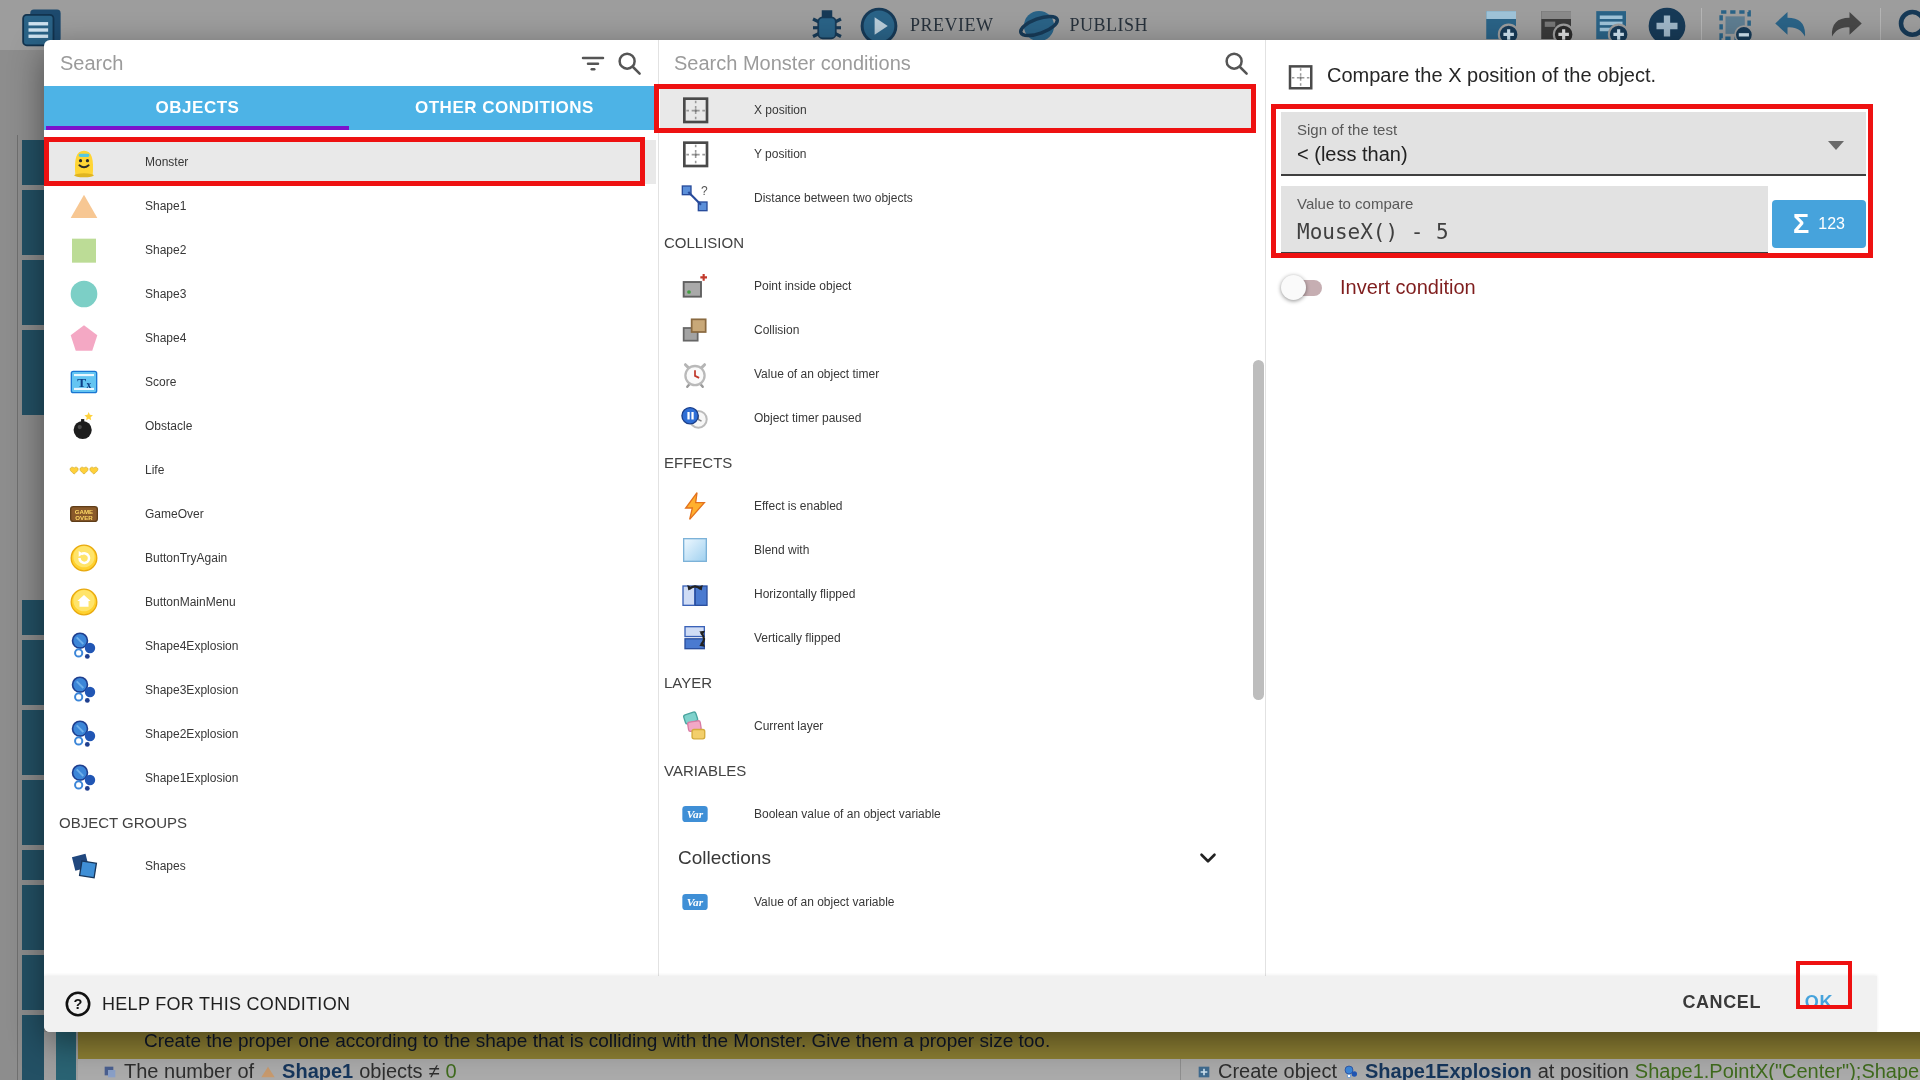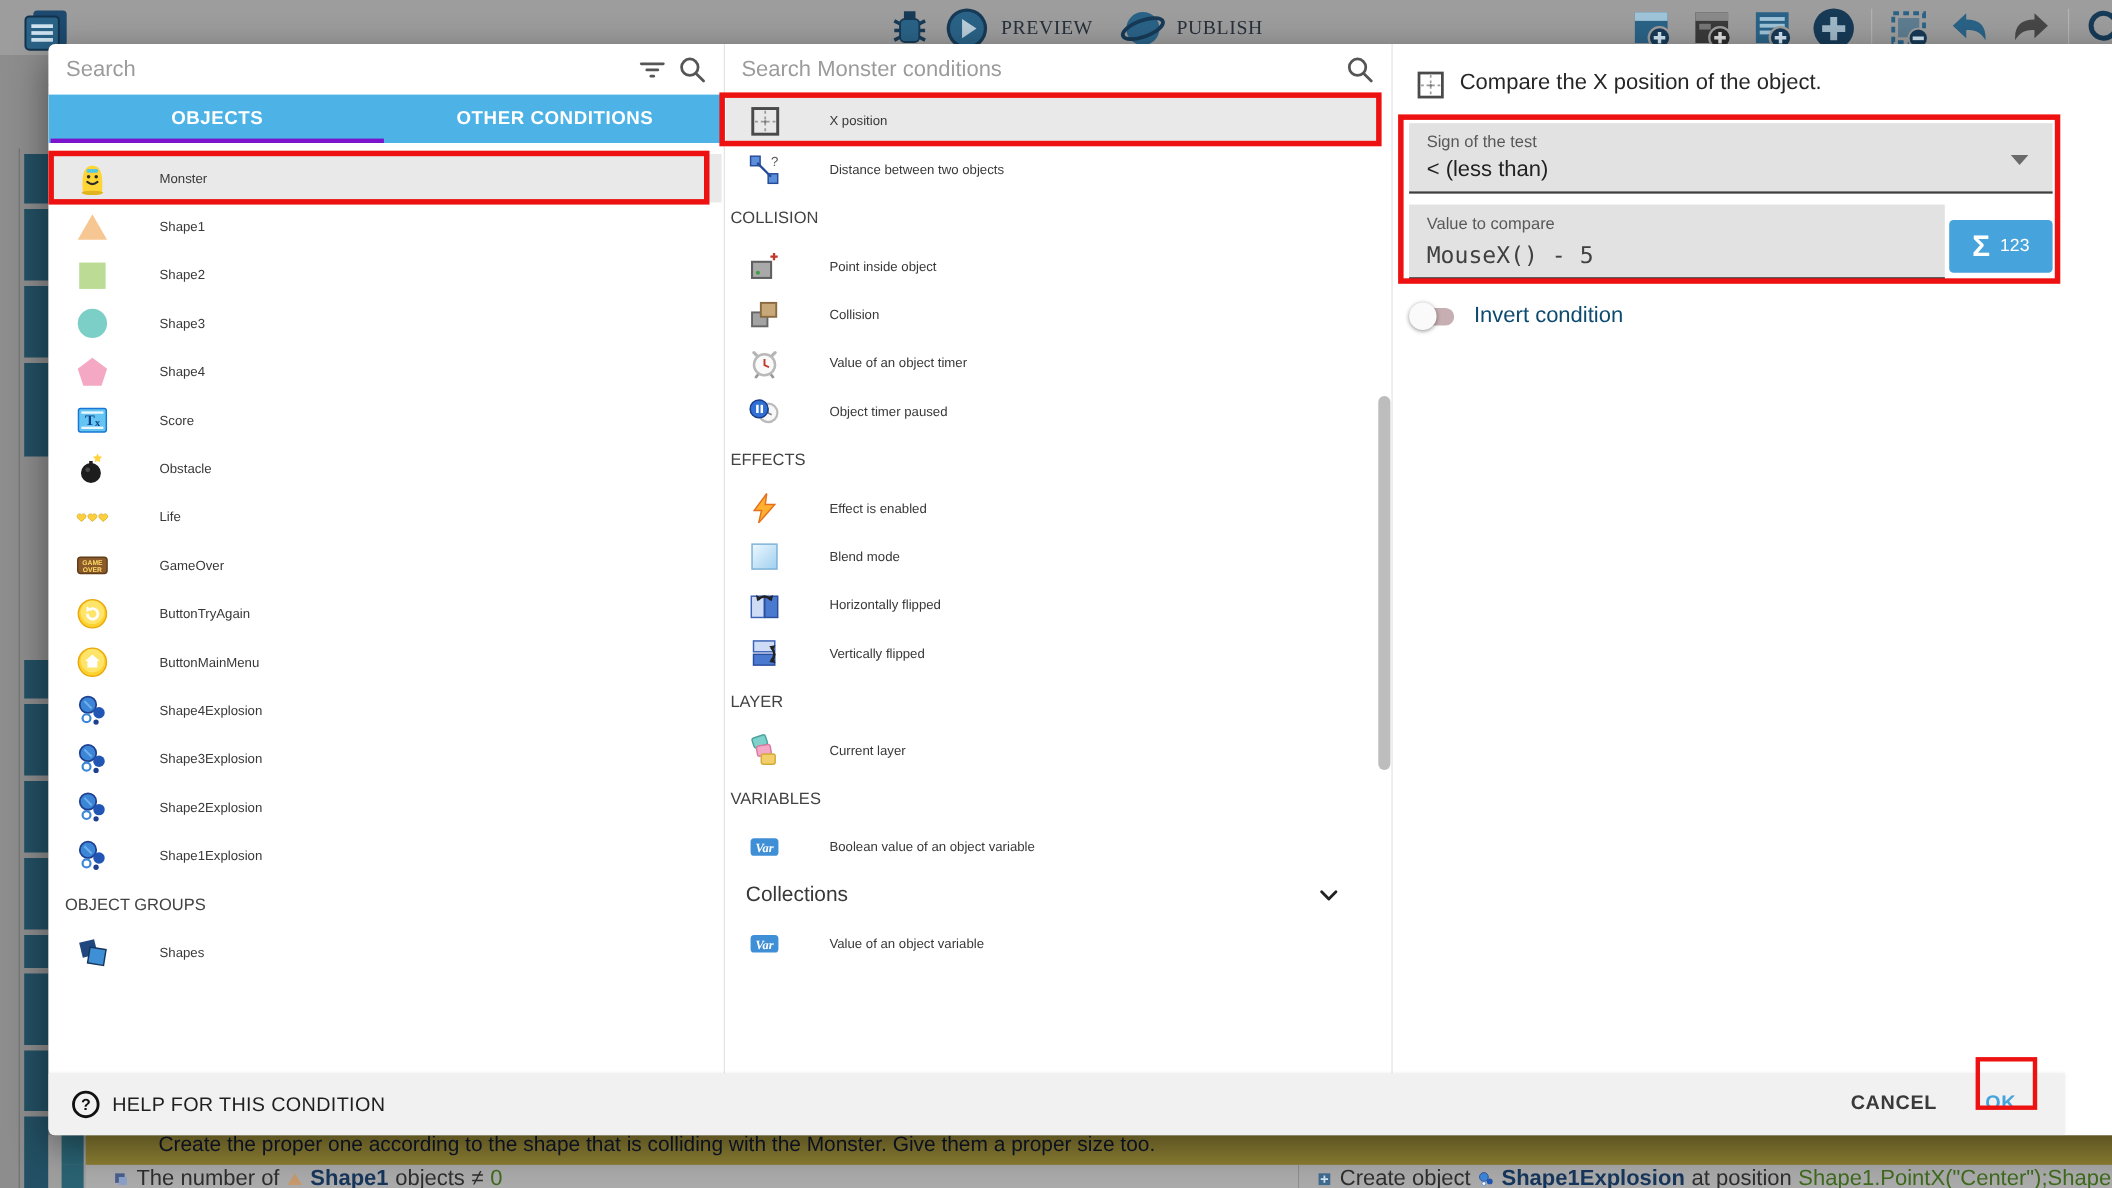--- a/index.html
+++ b/index.html
@@ -83,21 +83,21 @@
   .field.value .fvalue{top:34px;font-family:"DejaVu Sans Mono",monospace;font-size:21px;color:#404040;}
   .caret{position:absolute;right:22px;top:29px;width:0;height:0;border-left:8px solid transparent;
     border-right:8px solid transparent;border-top:9px solid #6a6a6a;}
   .expr-btn{position:absolute;left:507px;top:160px;width:94px;height:48px;background:var(--accent);
     border:none;border-radius:4px;color:#fff;display:flex;align-items:center;justify-content:center;gap:9px;cursor:pointer;}
   .expr-btn .sigma{font-size:27px;font-weight:bold;line-height:1;}
   .expr-btn .n123{font-size:16px;}
   .toggle-track{position:absolute;left:20px;top:240px;width:37px;height:16px;border-radius:8px;background:#c6aeb2;cursor:pointer;}
   .toggle-knob{position:absolute;left:16px;top:235px;width:25px;height:25px;border-radius:50%;background:#fafafa;
     box-shadow:0 1px 4px rgba(0,0,0,.45);cursor:pointer;}
-  .invert-lbl{position:absolute;left:75px;top:236px;font-size:20px;color:#0c4a6e;}
+  .invert-lbl{position:absolute;left:75px;top:236px;font-size:20px;color:#7f1d1d;}
 
   
   .footer{position:absolute;left:0;top:936px;width:1833px;height:56px;background:#f1f1f1;
     box-shadow:0 -1px 3px rgba(0,0,0,.07);}
   .help{position:absolute;left:20px;top:14px;display:flex;align-items:center;gap:10px;cursor:pointer;}
   .help .hicon{width:28px;height:28px;}
   .help .htxt{font-size:18px;color:#1f1f1f;font-weight:500;letter-spacing:.3px;}
   .btn{position:absolute;top:15px;background:none;border:none;font-family:inherit;
     font-size:18px;font-weight:600;letter-spacing:.6px;cursor:pointer;}
   .btn.cancel{right:110px;color:#3a3a3a;}
@@ -517,20 +517,31 @@
               <line x1="12.5" y1="5" x2="12.5" y2="19.5" stroke="#9a9a9a" stroke-width="1.2" stroke-dasharray="2 2"></line>
               <line x1="5.5" y1="12.5" x2="19.8" y2="12.5" stroke="#9a9a9a" stroke-width="1.2" stroke-dasharray="2 2"></line>
               <circle cx="12.5" cy="12.5" r="1" fill="#777"></circle>
             </svg>
           </span>
           <span class="lbl">X position</span>
         </div>
         <div class="row">
           <span class="icon">
             <svg viewBox="0 0 24 24">
+              <rect x="4" y="3.5" width="17" height="17.5" fill="none" stroke="#4a4a4a" stroke-width="2"></rect>
+              <line x1="12.5" y1="5" x2="12.5" y2="19.5" stroke="#9a9a9a" stroke-width="1.2" stroke-dasharray="2 2"></line>
+              <line x1="5.5" y1="12.5" x2="19.8" y2="12.5" stroke="#9a9a9a" stroke-width="1.2" stroke-dasharray="2 2"></line>
+              <circle cx="12.5" cy="12.5" r="1" fill="#777"></circle>
+            </svg>
+          </span>
+          <span class="lbl">Y position</span>
+        </div>
+        <div class="row">
+          <span class="icon">
+            <svg viewBox="0 0 24 24">
               <rect x="2.5" y="3" width="6.5" height="6.5" fill="#5b8fd9" stroke="#274b9b"></rect>
               <rect x="14.5" y="15" width="6.5" height="6.5" fill="#5b8fd9" stroke="#274b9b"></rect>
               <line x1="7" y1="7.5" x2="16.5" y2="17" stroke="#274b9b" stroke-width="1.6"></line>
               <text x="16.5" y="9.5" font-size="9" fill="#555">?</text>
             </svg>
           </span>
           <span class="lbl">Distance between two objects</span>
         </div>
         <div class="section-hdr">COLLISION</div>
         <div class="row">
@@ -589,21 +600,21 @@
             <svg viewBox="0 0 24 24">
               <defs>
                 <linearGradient id="gbl" x1="0" y1="0" x2="1" y2="1">
                   <stop offset="0" stop-color="#eef8ff"></stop>
                   <stop offset="1" stop-color="#9fd0ef"></stop>
                 </linearGradient>
               </defs>
               <rect x="3.5" y="3.5" width="17" height="17" fill="url(#gbl)" stroke="#7cb2d8"></rect>
             </svg>
           </span>
-          <span class="lbl">Blend mode</span>
+          <span class="lbl">Blend with</span>
         </div>
         <div class="row">
           <span class="icon">
             <svg viewBox="0 0 24 24">
               <rect x="3" y="6" width="8.8" height="14.5" fill="#cfdcf5" stroke="#3a62b8"></rect>
               <rect x="12.2" y="6" width="8.8" height="14.5" fill="#4a7ad0" stroke="#2a4f9e"></rect>
               <path d="M7.5 8.5q4.5-4.5 9 0" fill="none" stroke="#222" stroke-width="1.6"></path>
               <polygon points="6.2,5.2 7,9.4 9.8,7" fill="#222"></polygon>
               <polygon points="17.8,5.2 17,9.4 14.2,7" fill="#222"></polygon>
             </svg>

